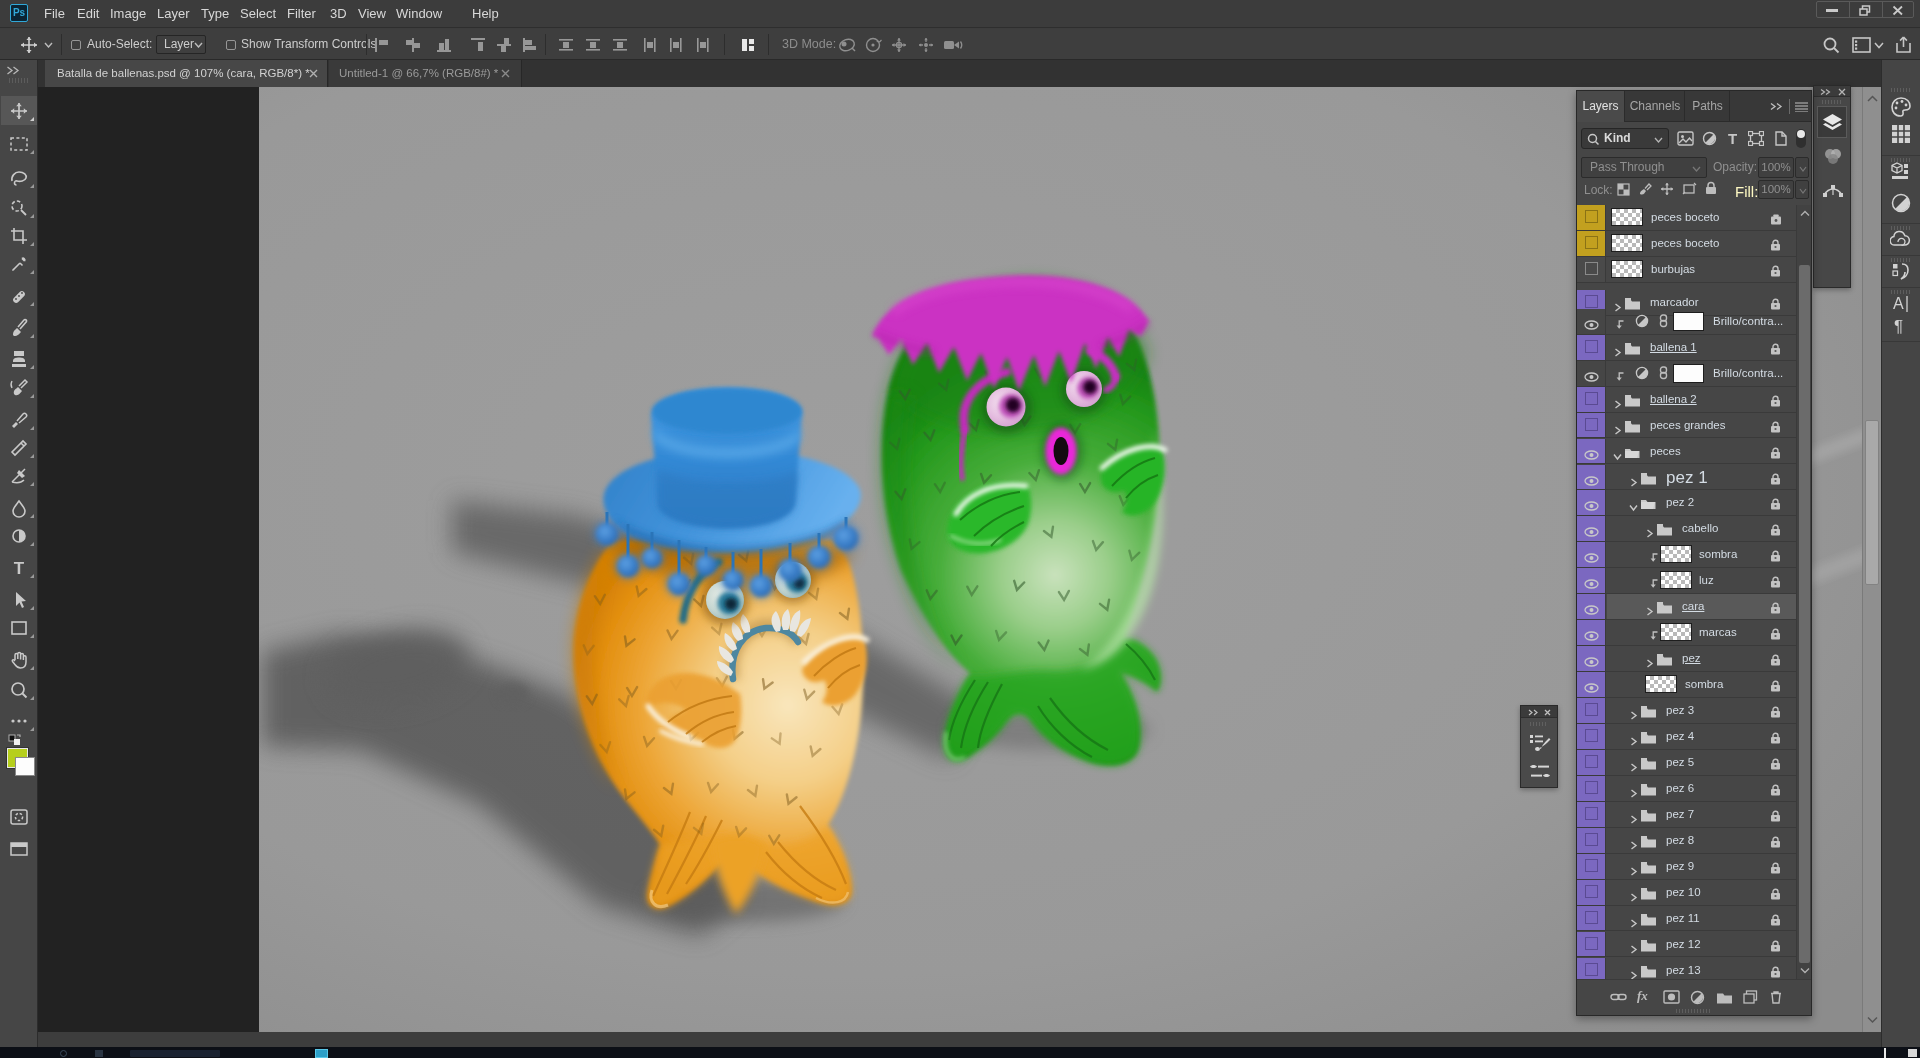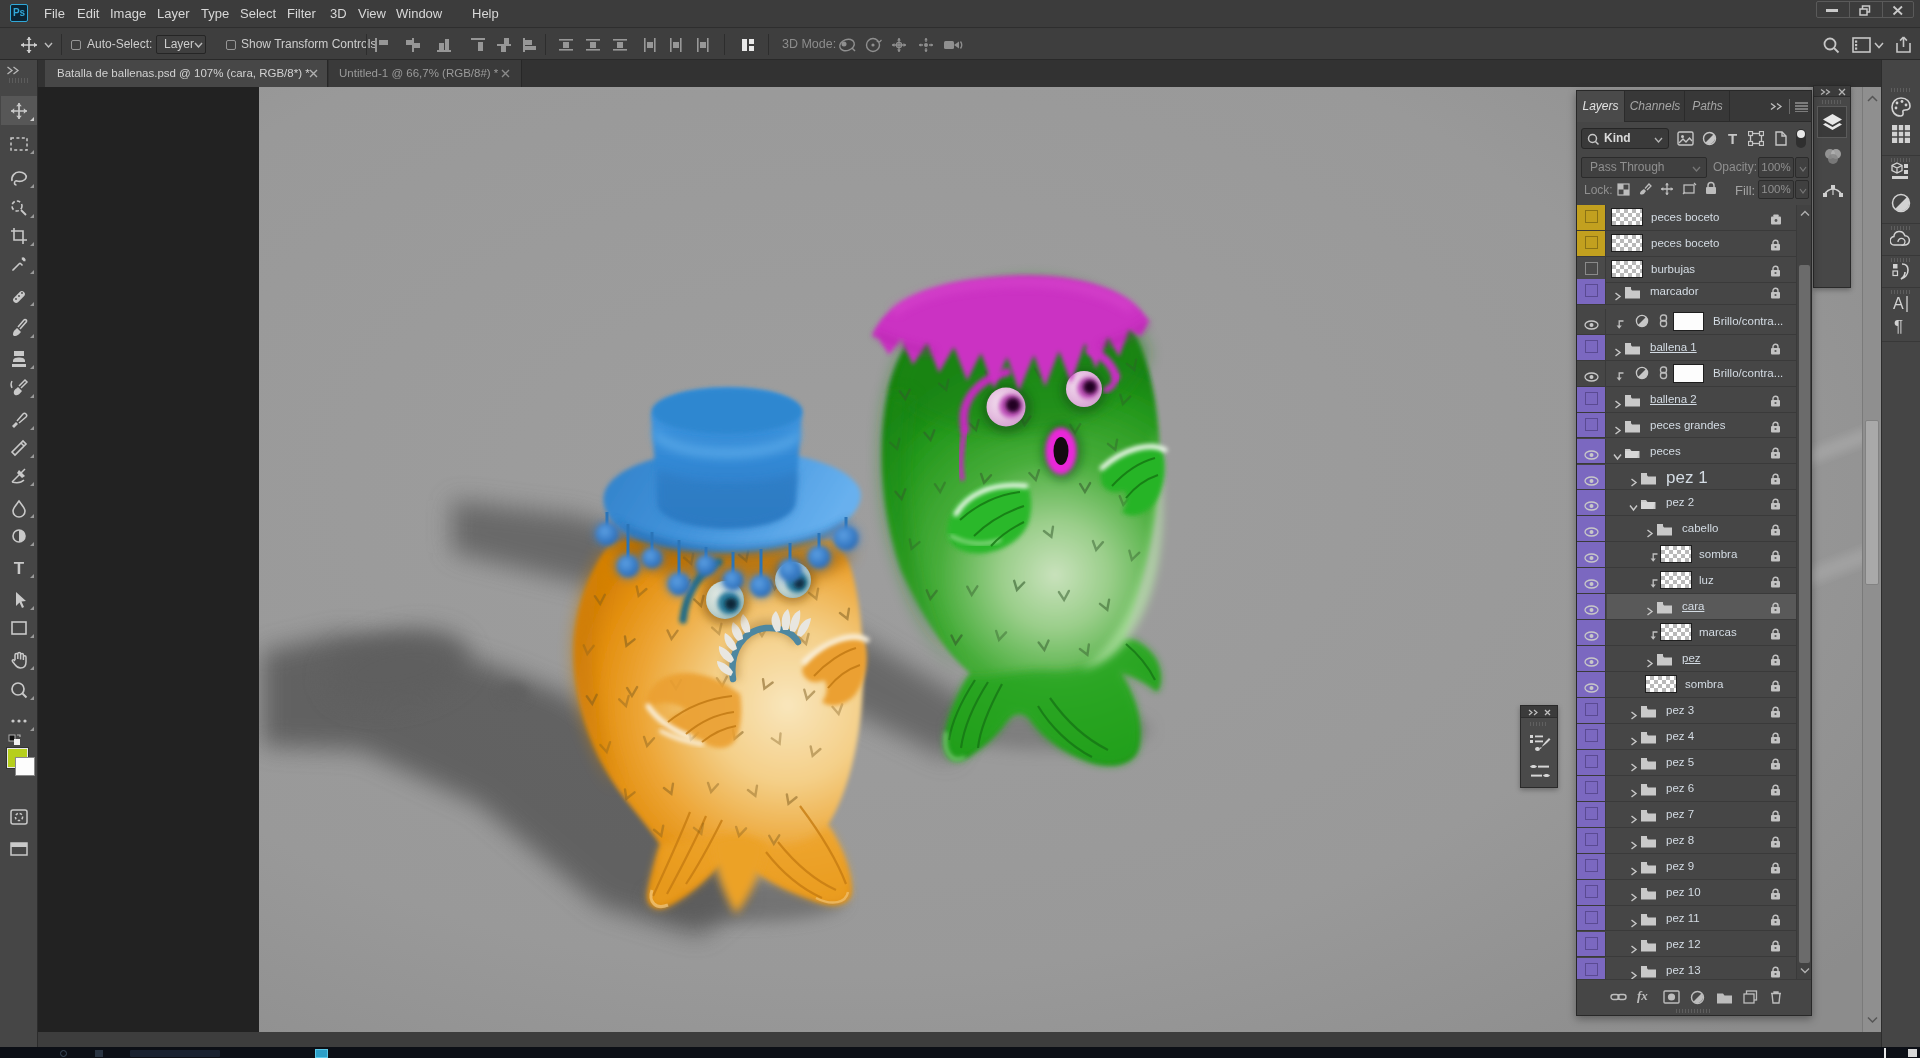--- a/index.html
+++ b/index.html
@@ -703,21 +703,21 @@
         <path d="M11 16 a2.5 2 0 1 1 -3 -2 c1 -0.3 2 0 3 2z" fill="#d6d6d6"></path>
       </svg>
       <svg class="abs" style="left:8px;top:56px;" width="22" height="18">
         <path d="M1 4.5 C3 2.5 6 2.5 8 4.5 C6 6.5 3 6.5 1 4.5 z" fill="#d6d6d6"></path>
         <rect x="9" y="3.6" width="11" height="2" fill="#d6d6d6"></rect>
         <path d="M21 13.5 C19 11.5 16 11.5 14 13.5 C16 15.5 19 15.5 21 13.5 z" fill="#d6d6d6"></path>
         <rect x="2" y="12.6" width="11" height="2" fill="#d6d6d6"></rect>
       </svg>
     </div>
     <div class="abs" style="left:1576px;top:90px;width:236px;height:926px;background:#464646;border:1px solid #282828;box-shadow:0 3px 8px rgba(0,0,0,0.35);">
-      <div class="abs" style="left:0;top:0;width:234px;height:31px;background:#383838;border-bottom:1px solid #2b2b2b;font-style:italic;">
+      <div class="abs" style="left:0;top:0;width:234px;height:31px;background:#383838;border-bottom:1px solid #2b2b2b;">
         <div class="abs" style="left:0;top:0;width:48px;height:31px;background:#4a4a4a;border-right:1px solid #2b2b2b;color:#e2e2e2;font-size:12px;text-align:center;line-height:31px;">Layers</div>
         <div class="abs" style="left:49px;top:0;width:59px;height:31px;border-right:1px solid #2b2b2b;color:#a5a5a5;font-size:12px;text-align:center;line-height:31px;">Channels</div>
         <div class="abs" style="left:109px;top:0;width:44px;height:31px;border-right:1px solid #2b2b2b;color:#a5a5a5;font-size:12px;text-align:center;line-height:31px;">Paths</div>
         <svg class="abs" style="left:193px;top:11px;" width="14" height="9">
           <path d="M1 1.5 L5 4.5 L1 7.5 M7 1.5 L11 4.5 L7 7.5" fill="none" stroke="#c0c0c0" stroke-width="1.3"></path>
         </svg>
         <div class="abs" style="left:212px;top:8px;width:1px;height:15px;background:#6a6a6a;"></div>
         <svg class="abs" style="left:218px;top:11px;" width="13" height="10">
           <path d="M0 1 H13 M0 4 H13 M0 7 H13 M0 10 H13" stroke="#c0c0c0" stroke-width="1.2"></path>
         </svg>
@@ -782,21 +782,21 @@
         <path d="M7 1 l-2 2.3 h4 z M7 13 l-2 -2.3 h4 z M1 7 l2.3 -2 v4 z M13 7 l-2.3 -2 v4 z" fill="#bdbdbd"></path>
       </svg>
       <svg class="abs" style="left:105px;top:91px;" width="15" height="14">
         <rect x="2" y="3" width="10" height="8" fill="none" stroke="#bdbdbd" stroke-width="1.3"></rect>
         <path d="M12 1 l2 2 M1 12 l2 -2" stroke="#bdbdbd" stroke-width="1.2"></path>
       </svg>
       <svg class="abs" style="left:128px;top:90px;" width="12" height="14">
         <rect x="1" y="6" width="10" height="7" rx="1" fill="#bdbdbd"></rect>
         <path d="M3 6 V4.5 a3 3 0 0 1 6 0 V6" fill="none" stroke="#bdbdbd" stroke-width="1.5"></path>
       </svg>
-      <div class="abs" style="left:158px;top:92px;color:#a3a3a3;font-size:13px;">Fill:</div>
+      <div class="abs" style="left:158px;top:92px;color:#fef9c3;font-size:15px;">Fill:</div>
       <div class="abs" style="left:181px;top:89px;width:36px;height:19px;background:#404040;border:1px solid #2b2b2b;border-radius:2px;color:#8f8f8f;font-size:11.5px;line-height:17px;text-align:center;">100%</div>
       <div class="abs" style="left:218px;top:89px;width:14px;height:19px;background:#404040;border:1px solid #2b2b2b;border-radius:2px;">
         <svg class="abs" style="left:3px;top:7px;" width="9" height="6">
           <path d="M1 1 l3 4 L7 1" fill="none" stroke="#777" stroke-width="1.2"></path>
         </svg>
       </div>
       <div class="abs" style="left:0;top:114px;width:234px;height:774px;overflow:hidden;background:#464646;">
         <div class="abs" style="left:0;top:0.0px;width:234px;height:25.9px;border-bottom:1px solid #3a3a3a;">
           <div class="abs" style="left:0;top:0;width:29px;height:24.9px;background:#c2a01f;border-right:1px solid #3a3a3a;">
             <div class="abs" style="left:8px;top:5px;width:13px;height:13px;border:1px solid #8a7215;"></div>
@@ -826,21 +826,21 @@
             <div class="abs" style="left:8px;top:5px;width:13px;height:13px;border:1px solid #8a8a8a;"></div>
           </div>
           <div class="abs" style="left:34px;top:3px;width:32px;height:18px;border:1px solid #1e1e1e;background:repeating-conic-gradient(#b9b9b9 0% 25%, #ffffff 0% 50%) 0 0/8px 8px;"></div>
           <div class="abs" style="left:74px;top:0;height:25.95px;line-height:25.95px;color:#d4dce4;font-size:11.5px;">burbujas</div>
           <div class="abs" style="left:193px;top:6px;"><svg width="11" height="12" viewBox="0 0 11 12" style="">
               <rect x="1" y="5" width="9" height="6.5" rx="1" fill="#c3c3c3"></rect>
               <path d="M3 5 v-1.2 a2.5 2.5 0 0 1 5 0 V5" fill="none" stroke="#c3c3c3" stroke-width="1.4"></path>
               <circle cx="5.5" cy="8" r="1.1" fill="#555"></circle>
             </svg></div>
         </div>
-        <div class="abs" style="left:0;top:74px;width:234px;height:25.9px;border-bottom:1px solid #3a3a3a;">
+        <div class="abs" style="left:0;top:85px;width:234px;height:25.9px;border-bottom:1px solid #3a3a3a;">
           <div class="abs" style="left:0;top:0;width:29px;height:24.9px;background:#7b68c0;border-right:1px solid #3a3a3a;">
             <div class="abs" style="left:8px;top:5px;width:13px;height:13px;border:1px solid #5a4a92;"></div>
           </div>
           <div class="abs" style="left:36px;top:8px;"><svg width="9" height="9" viewBox="0 0 9 9" style="">
               <path d="M2.5 1 L7 4.5 L2.5 8" fill="none" stroke="#c8c8c8" stroke-width="1.4"></path>
             </svg></div>
           <div class="abs" style="left:47px;top:6px;"><svg width="17" height="13" viewBox="0 0 17 13" style="">
               <path d="M1 2.5 h5.5 l1.5 2 h8 v8 H1 z" fill="#c9c9c9"></path>
               <rect x="1" y="1" width="6" height="2" fill="#c9c9c9"></rect>
             </svg></div>

